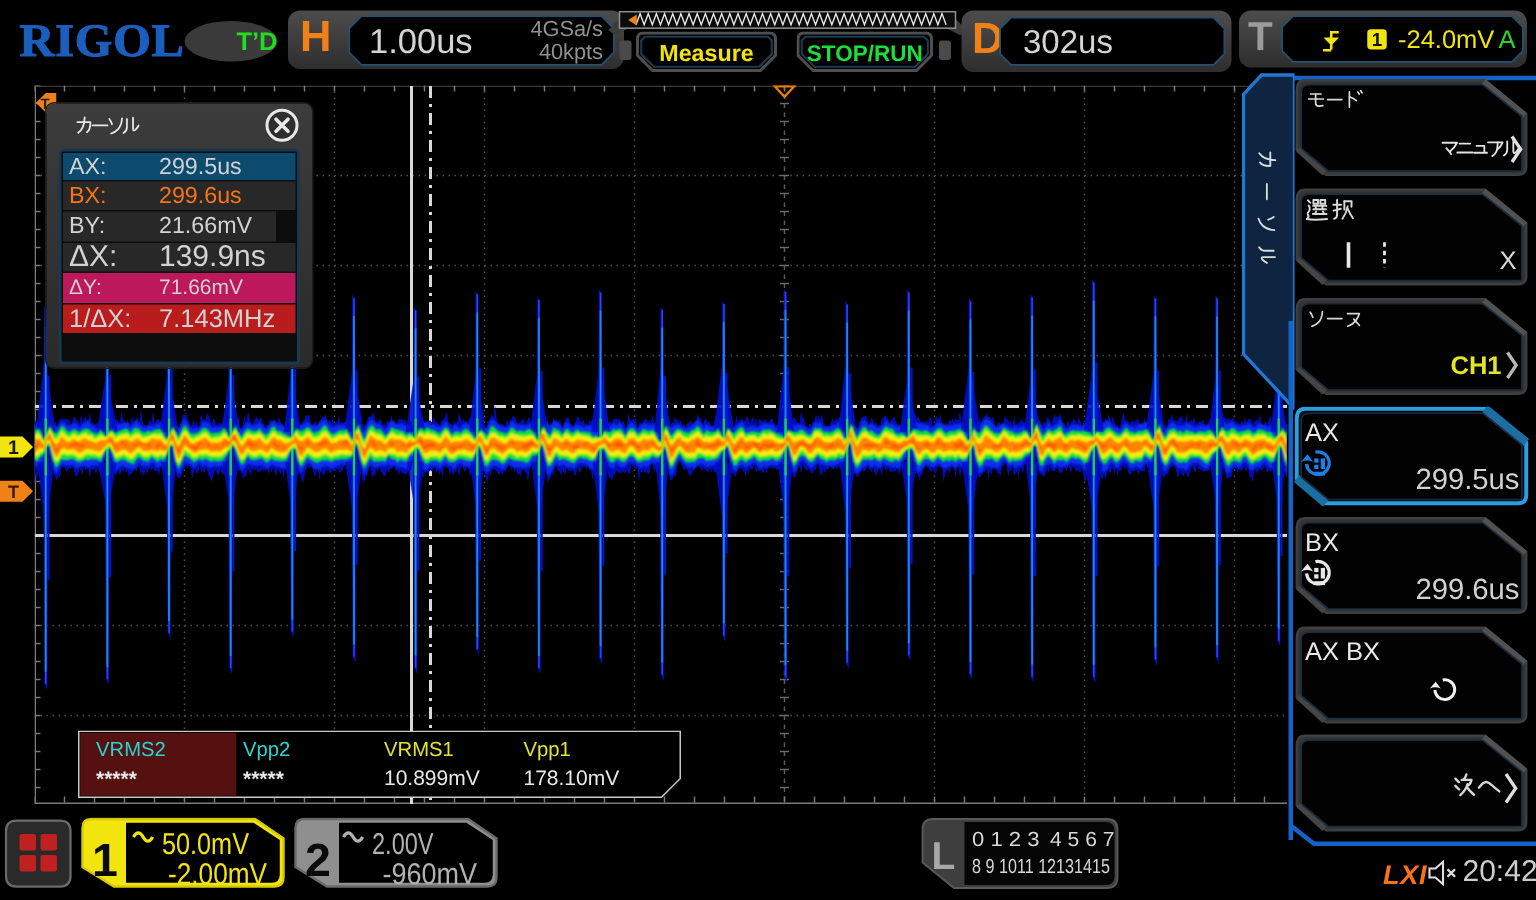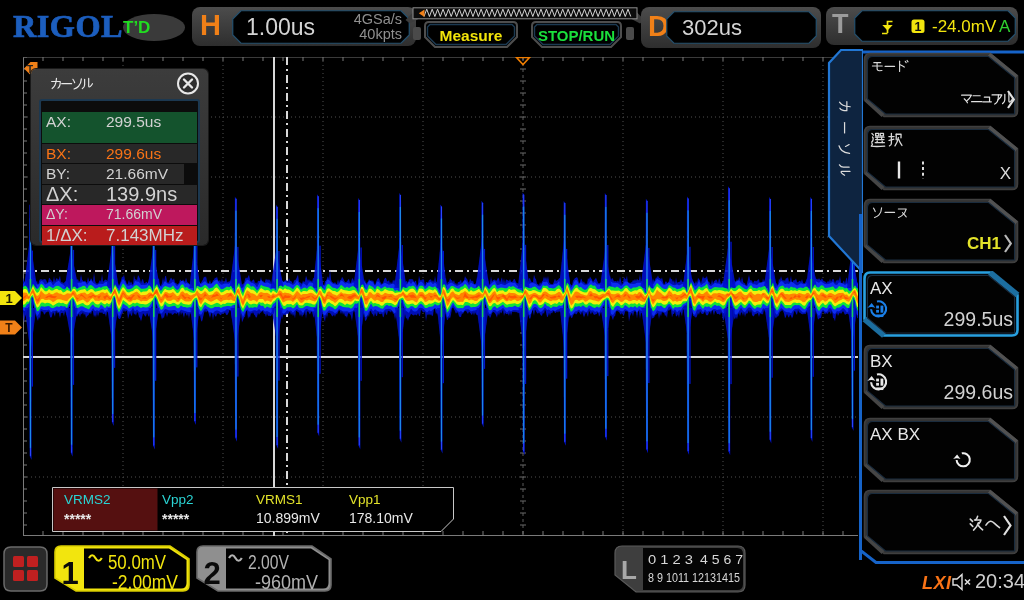--- a/index.html
+++ b/index.html
@@ -210,21 +210,21 @@
     <path d="M1,11.5 L7.5,5 L14.5,5 L14.5,18 L7.5,18 Z" fill="#f08018"></path>
     <text x="7" y="15.5" font-size="10" font-weight="bold" fill="#222" text-anchor="middle">T</text>
   </svg>
 <svg class="abs" style="left:0;top:285px" width="23" height="55" viewBox="0 0 23 55">
     <path d="M0,6 L15,6 L22,13 L15,20 L0,20 Z" fill="#f2e50e"></path>
     <text x="9" y="17.5" font-size="13" font-weight="bold" fill="#1a1a00" text-anchor="middle">1</text>
     <path d="M0,35.5 L15,35.5 L22,42.5 L15,49.5 L0,49.5 Z" fill="#f08018"></path>
     <text x="9" y="47" font-size="12" font-weight="bold" fill="#3a1a00" text-anchor="middle">T</text>
   </svg>
 <div class="abs" style="left:13px;top:9px;font-family:'Liberation Serif',serif;font-weight:bold;font-size:31px;color:#1c5ebe;letter-spacing:0.5px;-webkit-text-stroke:0.7px #1c5ebe;transform:scaleX(1.04);transform-origin:left">RIGOL</div>
-<div class="abs" style="left:123px;top:14px;width:62px;height:27px;background:#3a3a3a;border-radius:50%;text-align:left;line-height:27px;color:#21dd21;font-weight:bold;font-size:17px">T’D</div>
+<div class="abs" style="left:123px;top:14px;width:62px;height:27px;background:#3a3a3a;border-radius:50%;text-align:right;line-height:27px;color:#21dd21;font-weight:bold;font-size:17px">T’D</div>
 <div class="abs" style="left:192px;top:7px;width:224px;height:39px;background:linear-gradient(#4c4c4c,#2e2e2e);border-radius:8px 8px 8px 8px"></div>
 <div class="abs" style="left:200px;top:9px;color:#f08018;font-weight:bold;font-size:29px">H</div>
 <svg class="abs" style="left:232px;top:10px" width="178" height="34" viewBox="0 0 178 34">
     <path d="M9,0.75 L169,0.75 L177.25,9 L177.25,25 L169,33.25 L9,33.25 L0.75,25 L0.75,9 Z" fill="#000" stroke="#24506e" stroke-width="1.2"></path>
     <text x="14" y="25" font-size="23" fill="#d4d4d4">1.00us</text>
     <text x="170" y="14" font-size="14.5" fill="#8f8f8f" text-anchor="end">4GSa/s</text>
     <text x="170" y="29" font-size="14.5" fill="#8f8f8f" text-anchor="end">40kpts</text>
   </svg>
 <svg class="abs" style="left:405px;top:7px" width="240" height="24" viewBox="0 0 240 24">
     <path d="M8,5.5 L0.5,13 L5,16.5 L14,11.8 Z" fill="#3c3c3c"></path>
@@ -272,21 +272,21 @@
       <path d="M2,8.2 L14.2,8.2" transform="translate(29.1,8.0) scale(0.812,0.812)"></path>
       <path d="M3.2,2.8 Q4.6,4.8 5.4,7.1" transform="translate(39.3,8.0) scale(0.812,0.812)"></path>
       <path d="M13.6,2.3 Q13.2,8.3 10.2,11.4 Q8.2,13.6 4.6,14.8" transform="translate(39.3,8.0) scale(0.812,0.812)"></path>
       <path d="M5.2,2.8 L5.2,9.6 Q5.2,12.6 2.4,14.3" transform="translate(49.4,8.0) scale(0.812,0.812)"></path>
       <path d="M10.2,1.8 L10.2,11.2 Q10.5,13.3 12.3,11.6 Q13.8,10.1 14.8,8.2" transform="translate(49.4,8.0) scale(0.812,0.812)"></path>
     </g>
     <circle cx="157" cy="14.5" r="10" fill="#2e2e2e" stroke="#e8e8e8" stroke-width="2"></circle>
     <path d="M153,10.5 L161,18.5 M161,10.5 L153,18.5" stroke="#e8e8e8" stroke-width="2.4" stroke-linecap="round"></path>
   </svg>
 <div class="abs" style="left:39px;top:99px;width:161px;height:144px;background:#0c0c0c;border:2px solid #1c3850;border-radius:3px;padding:1px 0 0 0">
-    <div style="position:relative;height:31px;background:#14532d;margin:10px 1px 1px 1px;color:#d2d2d2;font-size:15.5px;line-height:19px">
+    <div style="position:relative;height:18px;background:#0c4a6e;margin:0 1px 1px 1px;color:#d2d2d2;font-size:15.5px;line-height:19px">
       <span style="position:absolute;left:4px">AX:</span>
       <span style="position:absolute;left:64px">299.5us</span>
     </div>
     <div style="position:relative;height:19.4px;background:#282828;margin:0 1px 1px 1px;color:#f97316;font-size:15.5px;line-height:19px">
       <span style="position:absolute;left:4px">BX:</span>
       <span style="position:absolute;left:64px">299.6us</span>
     </div>
     <div style="position:relative;height:19.4px;background:#282828;margin:0 14px 1px 1px;color:#d2d2d2;font-size:15.5px;line-height:19px">
       <span style="position:absolute;left:4px">BY:</span>
       <span style="position:absolute;left:64px">21.66mV</span>
@@ -516,12 +516,12 @@
     <text x="15" y="34" font-size="26" font-weight="bold" fill="#a8a8a8" text-anchor="middle">L</text>
     <text x="34" y="19" font-size="13.5" fill="#d8d8d8" textLength="45" lengthAdjust="spacingAndGlyphs">0 1 2 3</text>
     <text x="86" y="19" font-size="13.5" fill="#d8d8d8" textLength="43" lengthAdjust="spacingAndGlyphs">4 5 6 7</text>
     <text x="34" y="37" font-size="13.5" fill="#d8d8d8" textLength="92" lengthAdjust="spacingAndGlyphs">8 9 1011 12131415</text>
   </svg>
 <div class="abs" style="left:922px;top:573px;color:#f97316;font-weight:bold;font-style:italic;font-size:18px;letter-spacing:0.5px">LXI</div>
 <svg class="abs" style="left:952px;top:573px" width="22" height="18" viewBox="0 0 22 18">
     <path d="M1,6 L5,6 L10,1.5 L10,16.5 L5,12 L1,12 Z" fill="none" stroke="#e0e0e0" stroke-width="1.4"></path>
     <path d="M13,6.5 L18,11.5 M18,6.5 L13,11.5" stroke="#e0e0e0" stroke-width="1.6"></path>
   </svg>
-<div class="abs" style="left:975px;top:570px;color:#cecece;font-size:20px">20:34</div>
+<div class="abs" style="left:975px;top:570px;color:#cecece;font-size:20px">20:42</div>
 </body></html>

